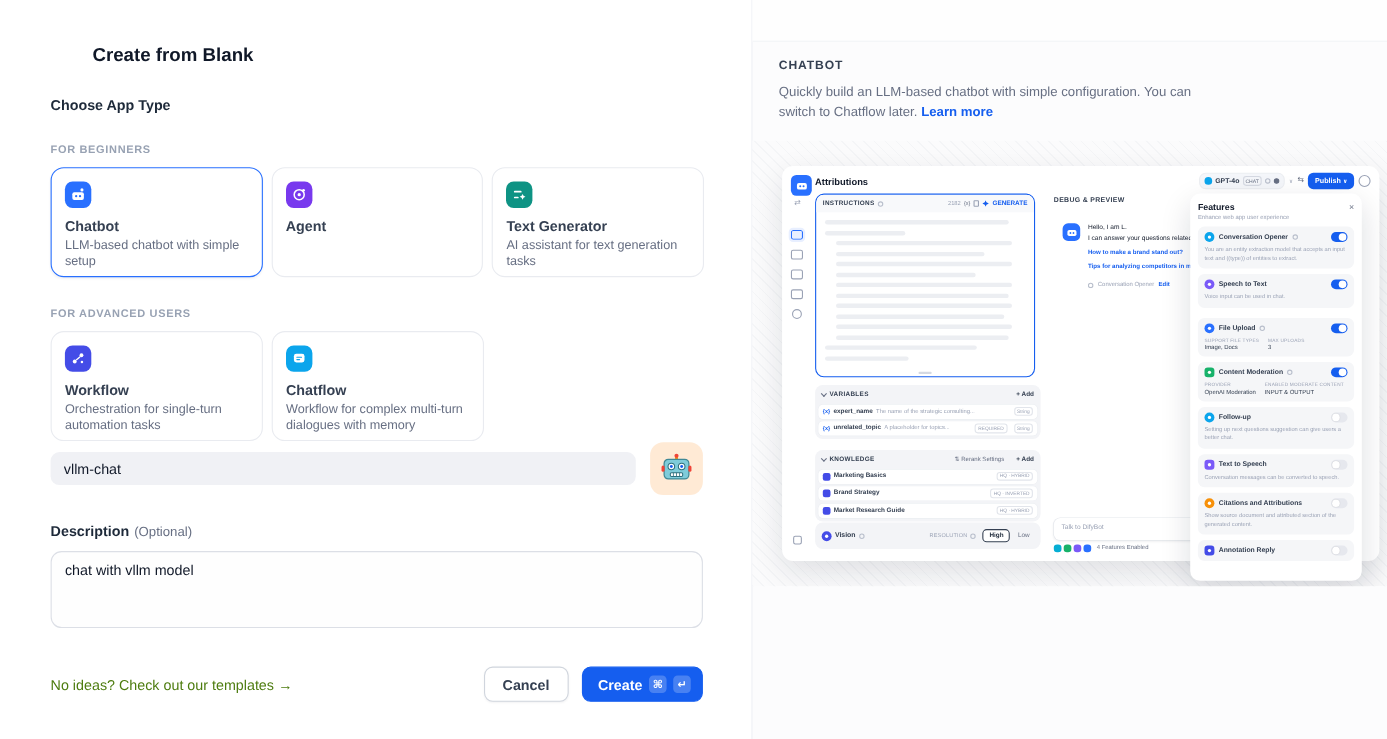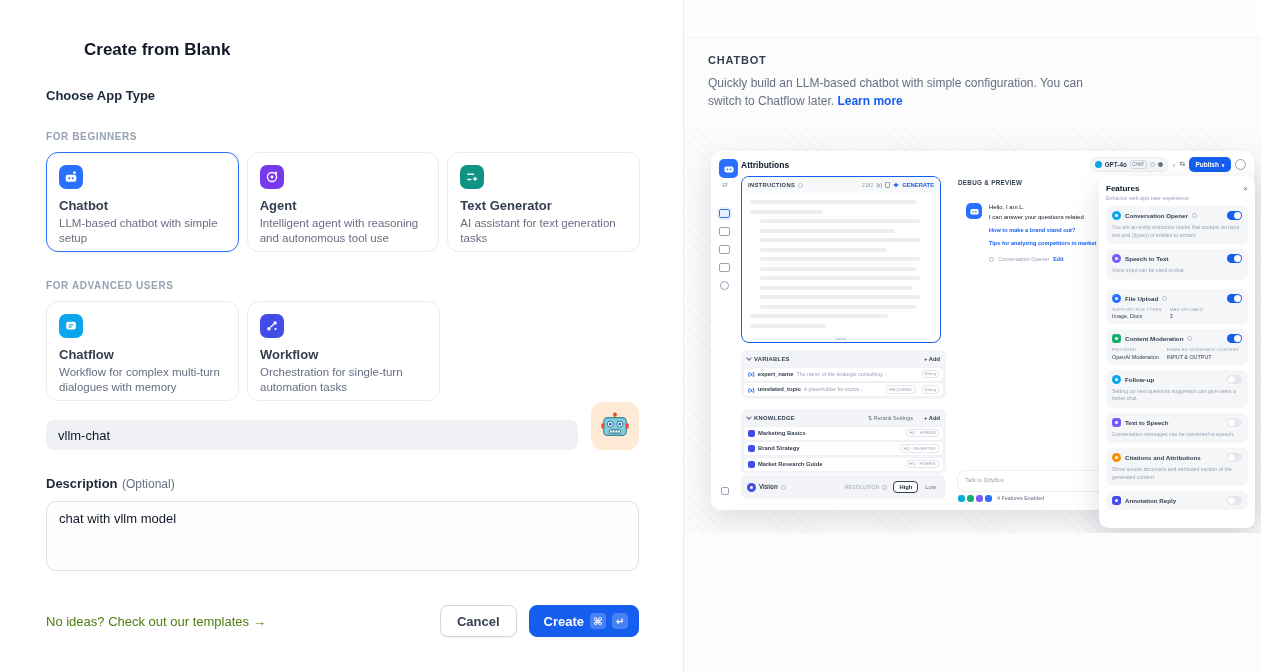--- a/index.html
+++ b/index.html
@@ -16,21 +16,21 @@
   .card { width:193px; height:100px; background:#fff; border:1px solid #e9ebf0; border-radius:12px;
     padding:12px; cursor:pointer; }
   .card.selected { border:1.5px solid #2970ff; box-shadow:0 1px 2px rgba(16,24,40,.05); }
   .card-icon { width:24px; height:24px; border-radius:7px; display:flex; align-items:center; justify-content:center; }
   .card-title { font-size:13px; font-weight:700; color:#354052; margin-top:9px; }
   .card-desc { font-size:11.5px; color:#676f83; line-height:1.28; margin-top:3px; }
   .bg-blue{background:#2970ff}.bg-purple{background:#7839ee}.bg-teal{background:#0e9384}
   .bg-sky{background:#0ba5ec}.bg-indigo{background:#444ce7}
 
   .field-label { font-size:13px; font-weight:700; color:#1d2939; }
-  .appname-row { display:flex; margin-top:10px; align-items:flex-end; }
+  .appname-row { display:flex; margin-top:10px; }
   .appname-label-wrap { margin-top:32px; }
   .name-input { width:532px; height:30px; background:#f0f1f5; border:none; border-radius:8px;
     padding:0 12px; font-size:13px; color:#101828; font-family:inherit; outline:none; }
   .icon-tile { width:48px; height:48px; margin-left:13px; background:#ffead5; border-radius:12px;
     display:flex; align-items:center; justify-content:center; cursor:pointer; position:relative; top:-9px; margin-bottom:-9px;}
   .desc-label-wrap { margin-top:24px; }
   .optional { font-size:12px; font-weight:400; color:#676f83; }
   .desc-textarea { width:593px; height:70px; margin-top:9px; border:1px solid #dcdfe6; background:#fefefe;
     border-radius:10px; padding:9px 12px; font-size:13px; color:#101828; font-family:inherit; resize:none; outline:none; }
   .modal-footer { width:593px; margin-top:30px; display:flex; align-items:center; justify-content:space-between; }
@@ -136,21 +136,21 @@
   .m-openlabel { font-size:5.4px; color:#9aa2b5; }
   .m-edit { font-size:5.4px; font-weight:600; color:#155eef; }
   .m-chatinput { left:247px; top:320px; width:152px; height:20px; background:#fff; border-radius:6px;
     box-shadow:0 0 0 .6px #e4e7ec,0 1px 2px rgba(16,24,40,.06); display:flex; align-items:center; padding:0 7px; }
   .m-placeholder { font-size:6px; color:#9aa2b5; }
   .m-featrow { left:247px; top:344px; display:flex; align-items:center; gap:2px; }
   .m-fdot { width:7px; height:7px; border-radius:3px; display:flex; }
   .m-fcount { font-size:5.4px; color:#676f83; margin-left:3px; }
 
   
-  .features-panel { position:absolute; left:415px; top:48px; width:156px; height:352px; background:#fff;
+  .features-panel { position:absolute; left:398px; top:48px; width:156px; height:352px; background:#fff;
     border-radius:9px; box-shadow:0 10px 28px rgba(16,24,40,.14); padding:8px 7px; overflow:hidden; z-index:5; }
   .fp-head { display:flex; align-items:flex-start; }
   .fp-title { font-size:8px; font-weight:700; color:#101828; }
   .fp-close { margin-left:auto; font-size:8px; color:#676f83; cursor:default; }
   .fp-sub { font-size:5.4px; color:#9aa2b5; margin-top:2px; }
   .f-item { background:#f5f6f8; border-radius:6px; padding:5px 6px; margin-top:5px; }
   .f-top { display:flex; align-items:center; gap:4px; }
   .f-ic { width:9px; height:9px; display:flex; align-items:center; justify-content:center; flex:none; }
   .f-ic.round{border-radius:50%} .f-ic.sq{border-radius:3px}
   .c-cyan{background:#0ba5ec}.c-purple{background:#7a5af8}.c-blue{background:#2970ff}
@@ -193,62 +193,61 @@
 
       <div class="card">
         <div class="card-icon bg-purple">
           <svg width="14" height="14" viewBox="0 0 16 16">
               <circle cx="8" cy="8" r="5.2" fill="none" stroke="#fff" stroke-width="1.6"></circle>
               <circle cx="8" cy="8" r="1.7" fill="#fff"></circle>
               <circle cx="12.5" cy="3.5" r="1.4" fill="#fff"></circle>
             </svg>
         </div>
         <div class="card-title">Agent</div>
-        <div class="card-desc">Intelligent agent with reasoning and autonomous tool use</div>
       </div>
 
       <div class="card">
         <div class="card-icon bg-teal">
           <svg width="14" height="14" viewBox="0 0 16 16">
               <rect x="2.5" y="4" width="8" height="1.8" rx=".9" fill="#fff"></rect>
               <rect x="2.5" y="10" width="5" height="1.8" rx=".9" fill="#fff"></rect>
               <path d="M11.5 7.2 l1 2 2 1 -2 1 -1 2 -1-2 -2-1 2-1z" fill="#fff"></path>
             </svg>
         </div>
         <div class="card-title">Text Generator</div>
         <div class="card-desc">AI assistant for text generation tasks</div>
       </div>
     </div>
 
     <div class="group-label">FOR ADVANCED USERS</div>
     <div class="cards">
-
-      <div class="card">
-        <div class="card-icon bg-sky">
-          <svg width="14" height="14" viewBox="0 0 16 16">
-              <rect x="2.5" y="3" width="11" height="9" rx="2.5" fill="#fff"></rect>
-              <rect x="5" y="6" width="6" height="1.2" rx=".6" fill="#0ba5ec"></rect>
-              <rect x="5" y="8.4" width="4" height="1.2" rx=".6" fill="#0ba5ec"></rect>
-            </svg>
-        </div>
-        <div class="card-title">Chatflow</div>
-        <div class="card-desc">Workflow for complex multi-turn dialogues with memory</div>
-      </div>
 
       <div class="card">
         <div class="card-icon bg-indigo">
           <svg width="14" height="14" viewBox="0 0 16 16">
               <circle cx="4.5" cy="11" r="2" fill="#fff"></circle>
               <circle cx="11.5" cy="4.5" r="2" fill="#fff"></circle>
               <path d="M6 9.5 C8 8 8.5 7.5 10 6" stroke="#fff" stroke-width="1.4" fill="none"></path>
               <circle cx="12" cy="11.5" r="1.3" fill="#fff"></circle>
             </svg>
         </div>
         <div class="card-title">Workflow</div>
         <div class="card-desc">Orchestration for single-turn automation tasks</div>
+      </div>
+
+      <div class="card">
+        <div class="card-icon bg-sky">
+          <svg width="14" height="14" viewBox="0 0 16 16">
+              <rect x="2.5" y="3" width="11" height="9" rx="2.5" fill="#fff"></rect>
+              <rect x="5" y="6" width="6" height="1.2" rx=".6" fill="#0ba5ec"></rect>
+              <rect x="5" y="8.4" width="4" height="1.2" rx=".6" fill="#0ba5ec"></rect>
+            </svg>
+        </div>
+        <div class="card-title">Chatflow</div>
+        <div class="card-desc">Workflow for complex multi-turn dialogues with memory</div>
       </div>
     </div>
 
     <div class="appname-row">
       <input class="name-input" type="text" value="vllm-chat" style="">
       <div class="icon-tile">
         <svg width="30" height="30" viewBox="0 0 32 32">
           <rect x="14.6" y="3" width="2.8" height="4" fill="#f79009"></rect>
           <circle cx="16" cy="3.5" r="2" fill="#f04438"></circle>
           <rect x="4" y="7" width="24" height="19" rx="4" fill="#7fccda" stroke="#3f8896" stroke-width="1.2"></rect>

